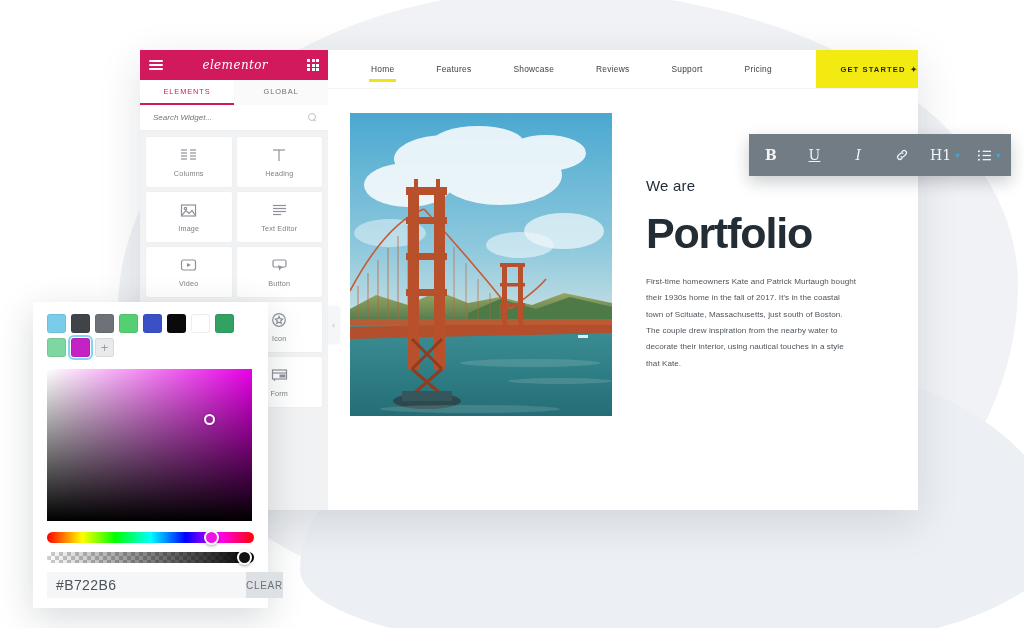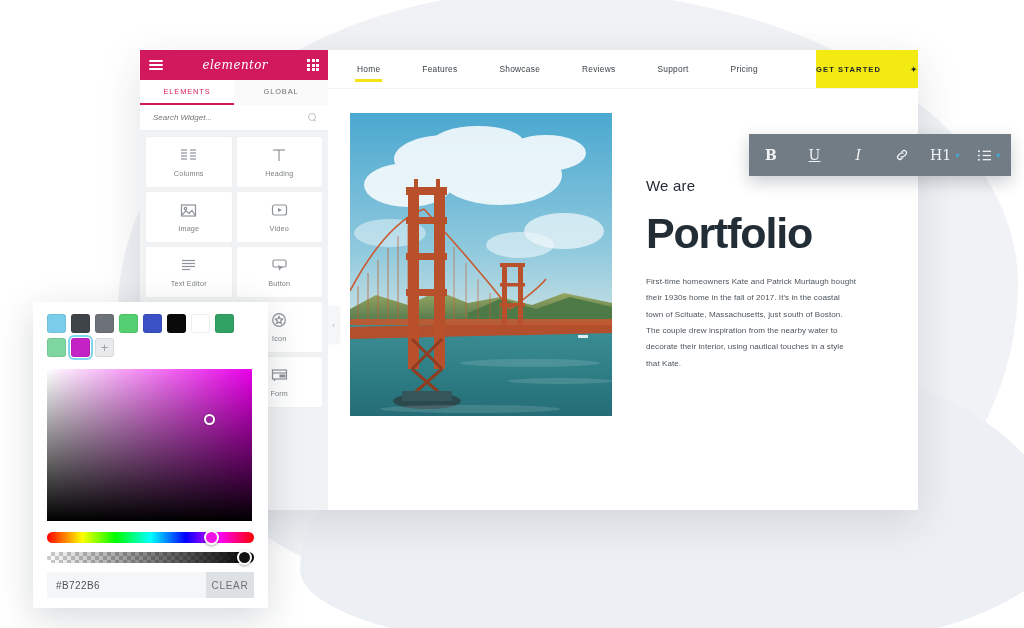--- a/index.html
+++ b/index.html
@@ -99,32 +99,32 @@
     color: #aeb3b8; font-size: 8px; cursor: pointer;
     box-shadow: 1px 0 3px rgba(0,0,0,.05);
   }
 
   
   .preview { flex: 1; background: #fff; position: relative; }
   .site-nav {
     height: 39px; display: flex; align-items: stretch; background: #fff;
     border-bottom: 1px solid #f3f3f3;
   }
-  .nav-links { display: flex; align-items: center; gap: 0; padding-left: 8px; flex: 1; }
+  .nav-links { display: flex; align-items: center; gap: 0; padding-left: 22px; flex: 1; }
   .nav-link {
     font-size: 8.4px; color: #3c4348; letter-spacing: .25px; cursor: pointer;
     padding: 0 21px; position: relative; height: 39px; display:flex; align-items:center;
   }
   .nav-link.active::after {
     content:""; position:absolute; left: 19px; right: 19px; bottom: 7px;
     height: 2.4px; background: #f2e216;
   }
   .cta-btn {
     width: 102px; background: #f3ea12; color: #1d232b;
-    display: flex; align-items: center; justify-content: space-between; gap: 5px;
+    display: flex; align-items: center; justify-content: flex-end; gap: 5px;
     font-size: 7.6px; font-weight: bold; letter-spacing: 1.1px; cursor: pointer;
   }
 
   .hero { display: flex; padding: 24px 0 0 22px; gap: 34px; }
   
   .hero-img { width: 262px; height: 303px; flex: 0 0 262px; overflow: hidden; }
   .hero-copy { flex: 1; padding-top: 64px; padding-right: 34px; }
   .eyebrow { font-size: 15px; color: #252e38; letter-spacing: .2px; margin: 0 0 18px; font-weight: normal; }
   .headline {
     font-size: 43px; color: #232d36; margin: 0 0 18px; letter-spacing: -1.2px;
@@ -181,21 +181,21 @@
       linear-gradient(to right, rgba(0,0,0,0), #000),
       repeating-conic-gradient(#ccc 0 25%, #fff 0 50%) 0 0/8px 8px;
   }
   .s-handle {
     position: absolute; top: -2px; width: 15px; height: 15px; border-radius: 50%;
     border: 2px solid #fff; box-shadow: 0 1px 3px rgba(0,0,0,.35);
   }
   .hex-row { display: flex; height: 26px; margin-top: 3px; }
   .hex-row input {
     flex: 1; border: 0; background: #f5f6f7; outline: 0; padding: 0 9px;
-    font-size: 10px; color: #4c535a; font-family: "Liberation Sans", sans-serif;
+    font-size: 14px; color: #4c535a; font-family: "Liberation Sans", sans-serif;
     letter-spacing: .4px;
   }
   .clear-btn {
     width: 48px; background: #dee1e4; color: #6a7076; font-size: 10px;
     display: flex; align-items: center; justify-content: center; letter-spacing: .7px; cursor: pointer;
   }
 </style>
 </head>
 <body>
 
@@ -272,38 +272,38 @@
               <rect x="1.5" y="2" width="14" height="11"></rect>
               <circle cx="5.5" cy="5.5" r="1.2"></circle>
               <path d="M2 12l4-4.5 3 3 3-3 3 4.5"></path>
             </svg>
           </span>
           <span class="wlabel">Image</span>
         </div>
 
         <div class="widget-card">
           <span class="wicon">
-            <svg width="17" height="14" viewBox="0 0 17 14" fill="none" stroke="currentColor" stroke-width="1.2">
-              <rect x="1.5" y="2" width="14" height="10" rx="2"></rect>
-              <path d="M7 5l4 2-4 2z" fill="currentColor" stroke="none"></path>
-            </svg>
-          </span>
-          <span class="wlabel">Video</span>
-        </div>
-
-        <div class="widget-card">
-          <span class="wicon">
             <svg width="17" height="15" viewBox="0 0 17 15" fill="none" stroke="currentColor" stroke-width="1.2">
               <line x1="2" y1="2.5" x2="15" y2="2.5"></line>
                 <line x1="2" y1="5.5" x2="15" y2="5.5"></line>
               <line x1="2" y1="8.5" x2="15" y2="8.5"></line>
                 <line x1="2" y1="11.5" x2="10" y2="11.5"></line>
             </svg>
           </span>
           <span class="wlabel">Text Editor</span>
+        </div>
+
+        <div class="widget-card">
+          <span class="wicon">
+            <svg width="17" height="14" viewBox="0 0 17 14" fill="none" stroke="currentColor" stroke-width="1.2">
+              <rect x="1.5" y="2" width="14" height="10" rx="2"></rect>
+              <path d="M7 5l4 2-4 2z" fill="currentColor" stroke="none"></path>
+            </svg>
+          </span>
+          <span class="wlabel">Video</span>
         </div>
 
         <div class="widget-card">
           <span class="wicon">
             <svg width="17" height="15" viewBox="0 0 17 15" fill="none" stroke="currentColor" stroke-width="1.2">
               <rect x="2" y="2" width="13" height="7" rx="1.5"></rect>
               <path d="M7 7l1.5 6 1.2-2.6 2.6-1z" fill="currentColor" stroke="none"></path>
             </svg>
           </span>
           <span class="wlabel">Button</span>

